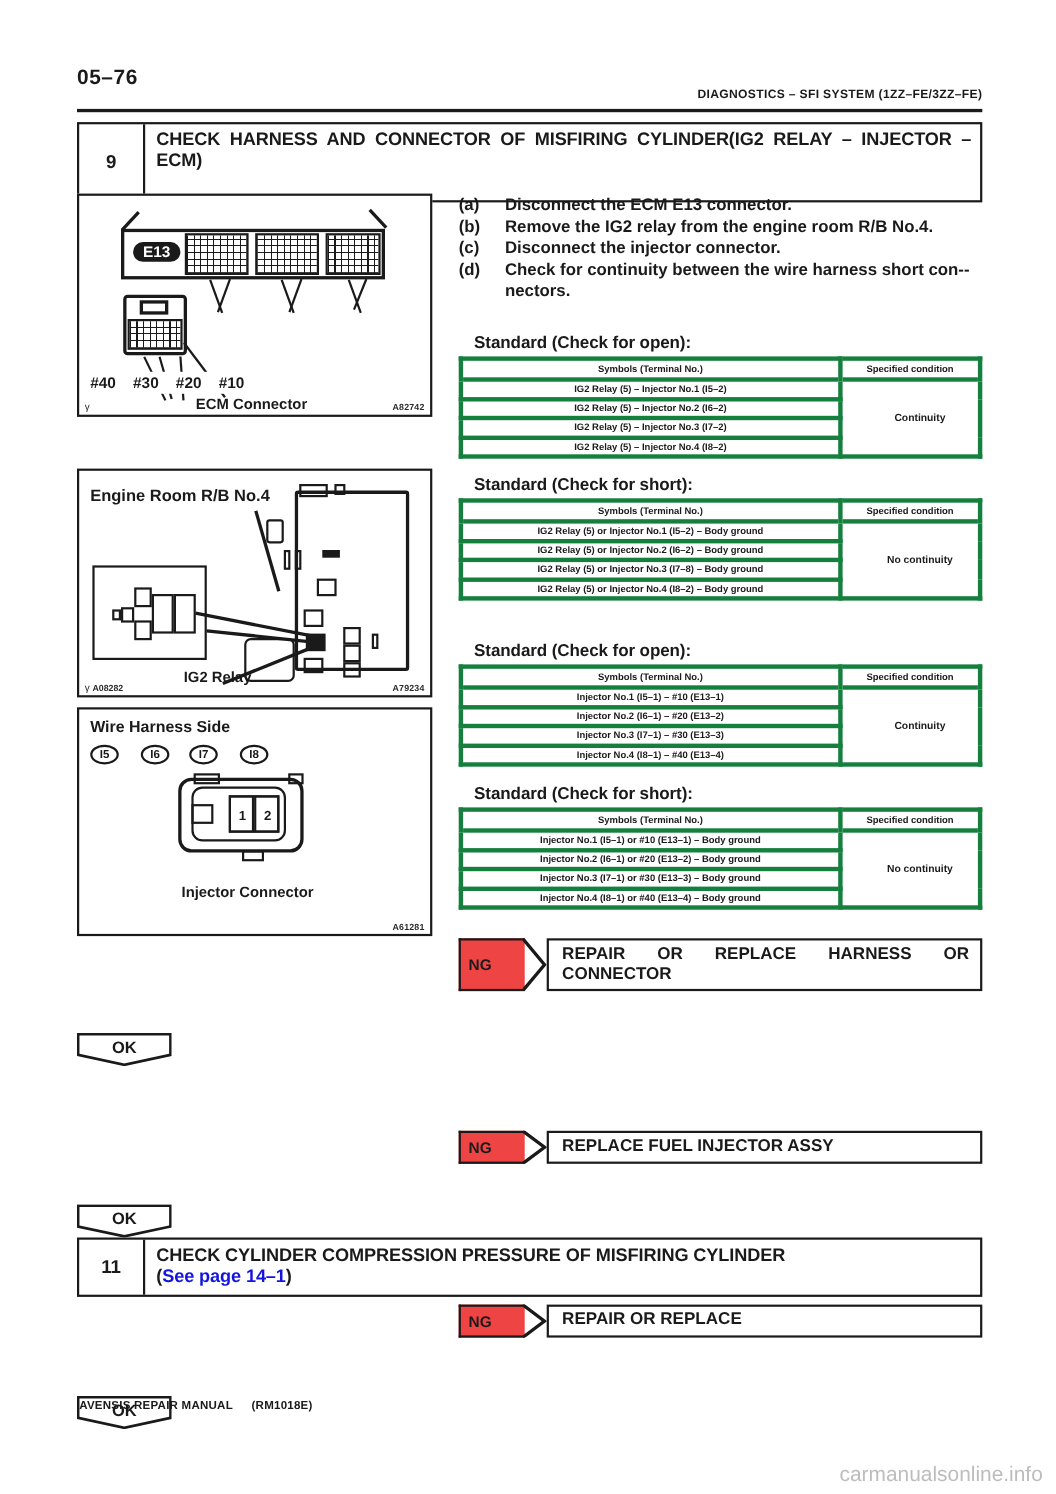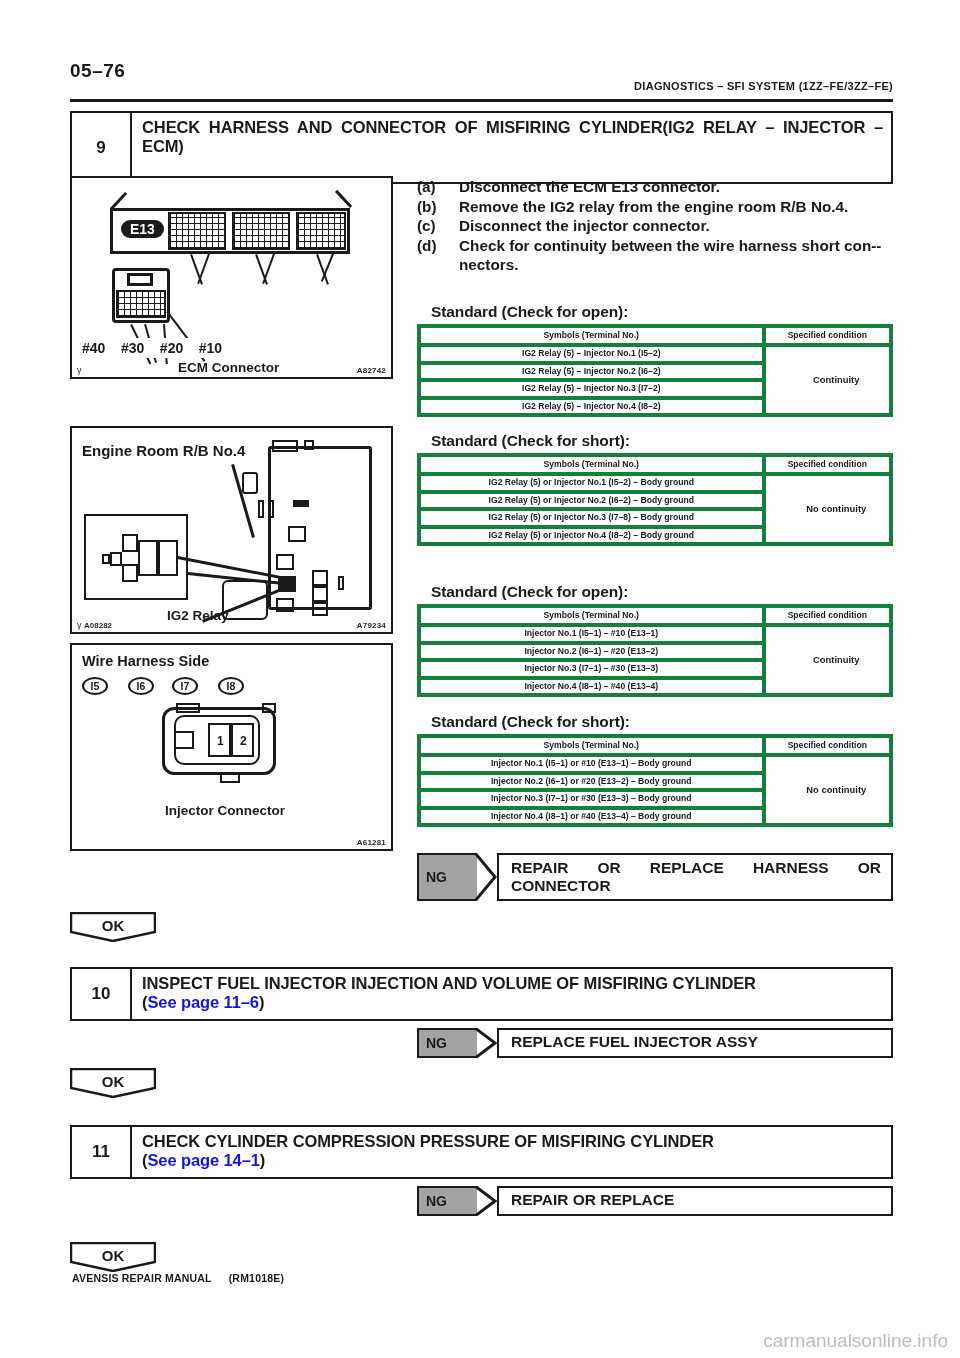--- a/index.html
+++ b/index.html
@@ -96,38 +96,38 @@
   table.spec th { border-bottom: 2px solid #1a1a1a; padding: 3px 2px; }
   table.spec col.c1 { width: 73%; }
   table.spec col.c2 { width: 27%; }
   table.spec td.spec-val { font-size: 9.4px; padding-left: 20px; }
 
   
   .ngrow { position: absolute; display: flex; align-items: stretch; }
   .ngtag {
     position: relative; width: 60px; flex: 0 0 60px;
     border: 2px solid #1a1a1a; border-right: 0;
-    background: #a3a3a3;
+    background: #ef4444;
     display: flex; align-items: center; padding-left: 7px;
     font-size: 14px; font-weight: bold;
   }
   .ngtag .arrowhead {
     position: absolute; right: -20px; top: -2px; bottom: -2px; width: 22px;
   }
   .ngbox {
     flex: 1 1 auto; margin-left: 20px;
     border: 2px solid #1a1a1a;
     padding: 4px 10px 5px 12px;
     font-size: 15.5px; font-weight: bold; line-height: 1.18;
   }
   .ngbox .just { display:block; text-align: justify; }
   .ngbox .just::after { content:""; display:inline-block; width:100%; }
 
   
-  .okrow { position: absolute; left: 70px; width: 82px; height: 30px; }
+  .okrow { position: absolute; left: 70px; width: 82px; height: 30px; margin-top: 27px; }
   .oktext {
     position: absolute; left: 0; top: 0; width: 86px; height: 26px;
     display: flex; align-items: center; justify-content: center;
     font-size: 15px; font-weight: bold;
   }
 
   
   .footer {
     position: absolute; left: 72px; top: 1272px;
     font-size: 10.5px; font-weight: bold; letter-spacing: .2px;
@@ -445,27 +445,20 @@
     </div>
   </div>
 
   <div class="okrow" style="top:912px;">
     <svg width="86" height="30" viewBox="0 0 86 30">
       <path d="M1,1 H85 V20 L43,29 L1,20 Z" fill="#fff" stroke="#1a1a1a" stroke-width="2.5"></path>
     </svg>
     <div class="oktext">OK</div>
   </div>
 
-  <div class="stepbar" style="top:967px;">
-    <div class="num">10</div>
-    <div class="txt">
-      <div>INSPECT FUEL INJECTOR INJECTION AND VOLUME OF MISFIRING CYLINDER</div>
-      <div><span>(</span><span class="link">See page 11–6</span><span>)</span></div>
-    </div>
-  </div>
 
   <div class="ngrow" style="left:417px; top:1028px; width:476px; height:30px;">
     <div class="ngtag">
       <span>NG</span>
       <span class="arrowhead">
         <svg width="22" height="30" viewBox="0 0 22 30" preserveAspectRatio="none">
           <path d="M0,0 L20,15 L0,30" fill="none" stroke="#1a1a1a" stroke-width="3"></path>
         </svg>
       </span>
     </div>

